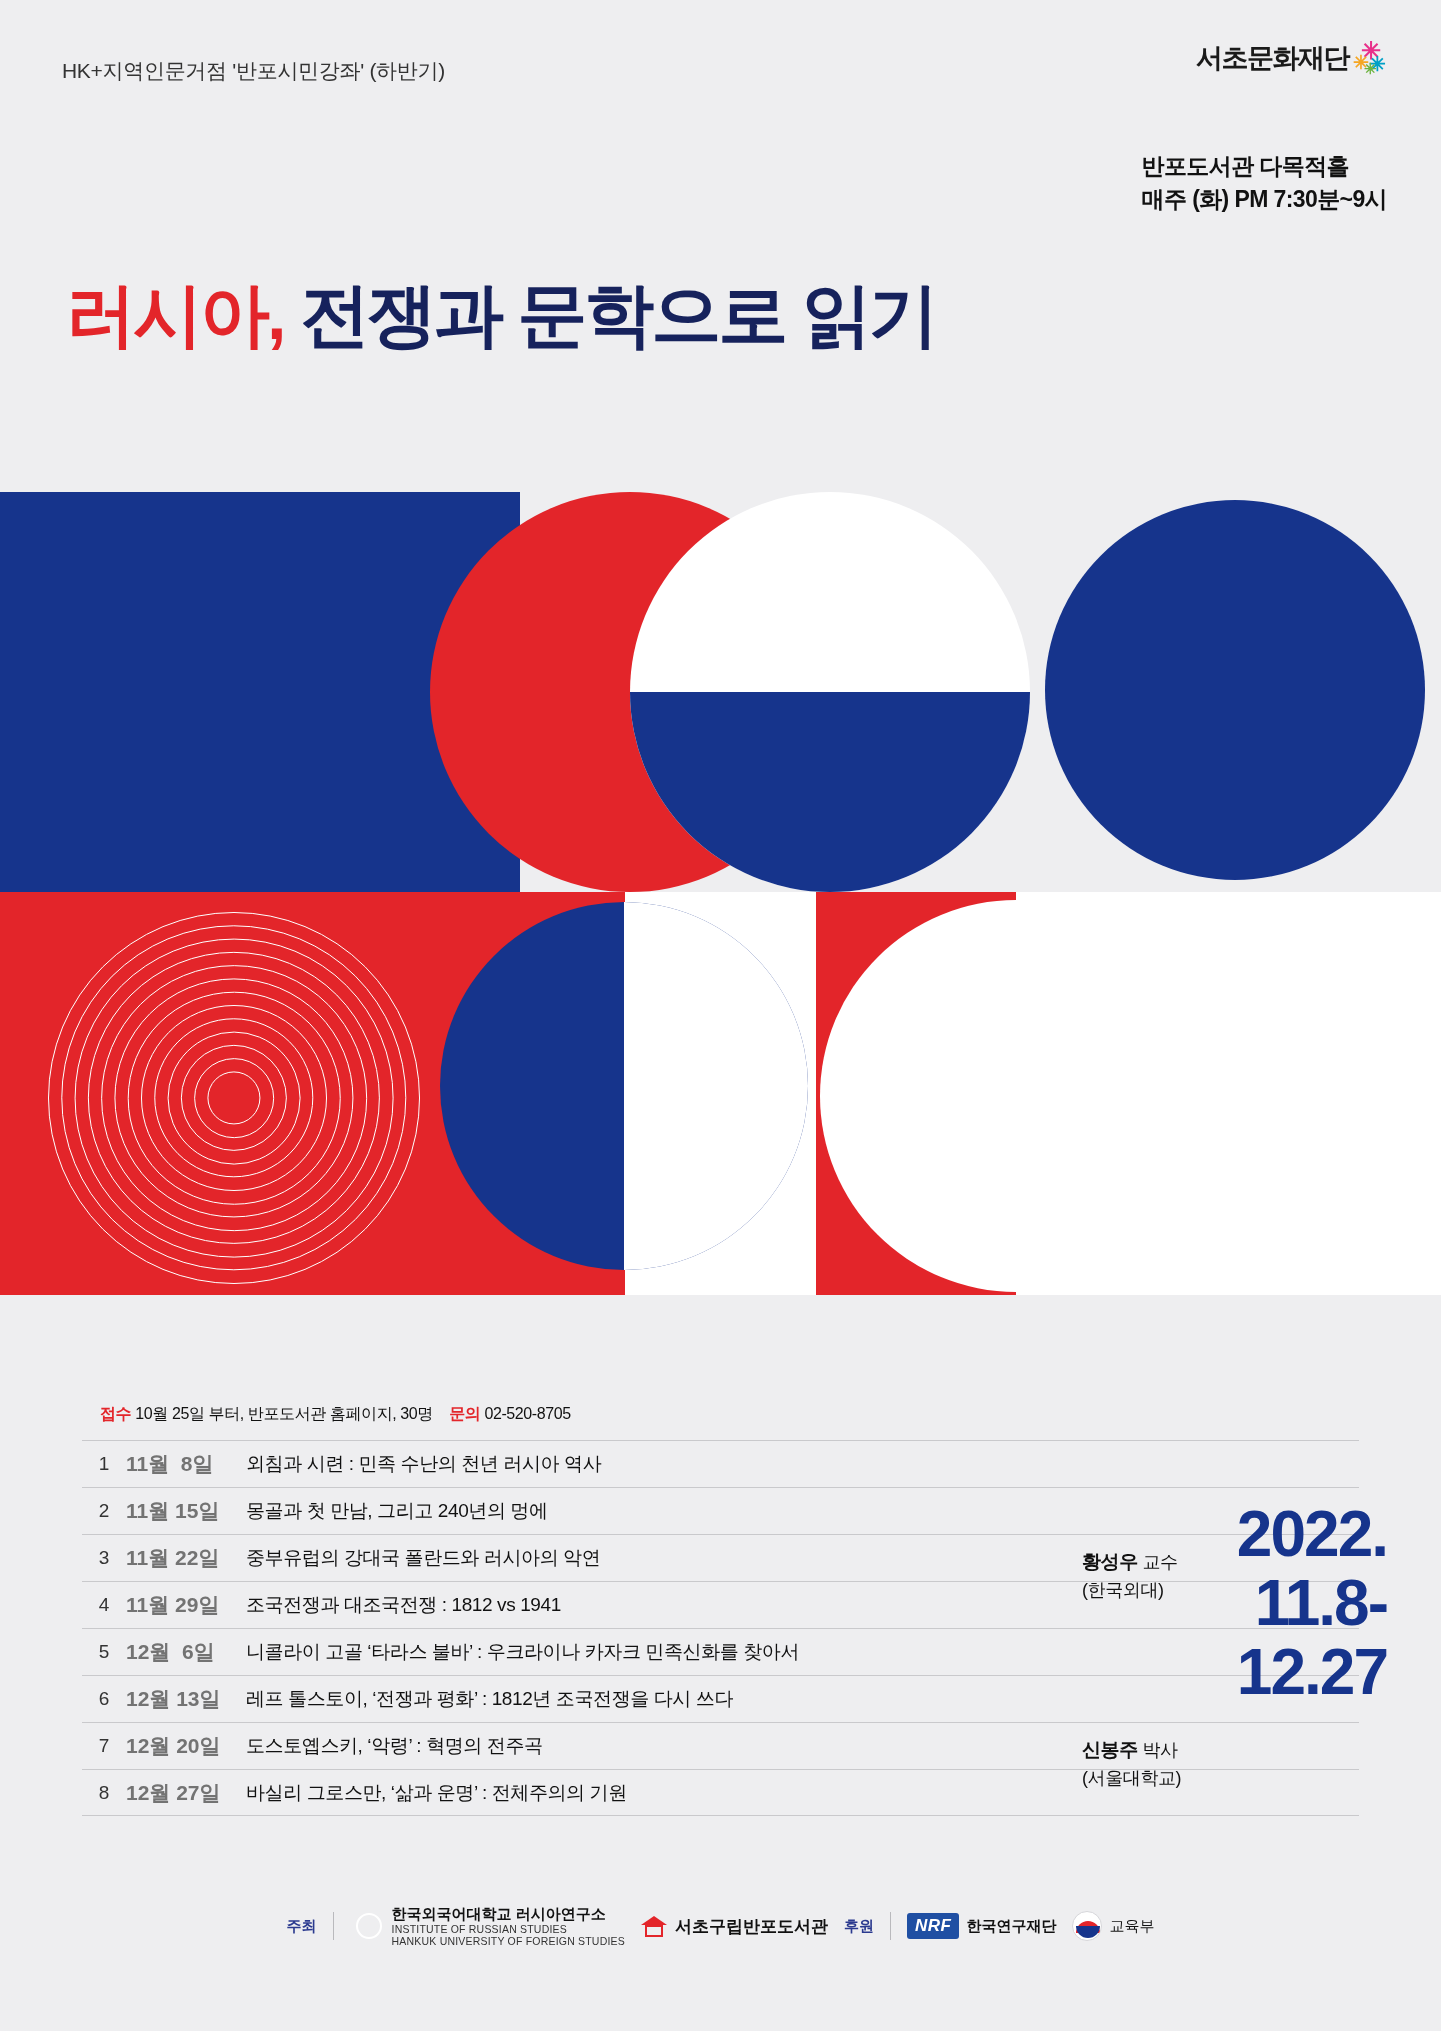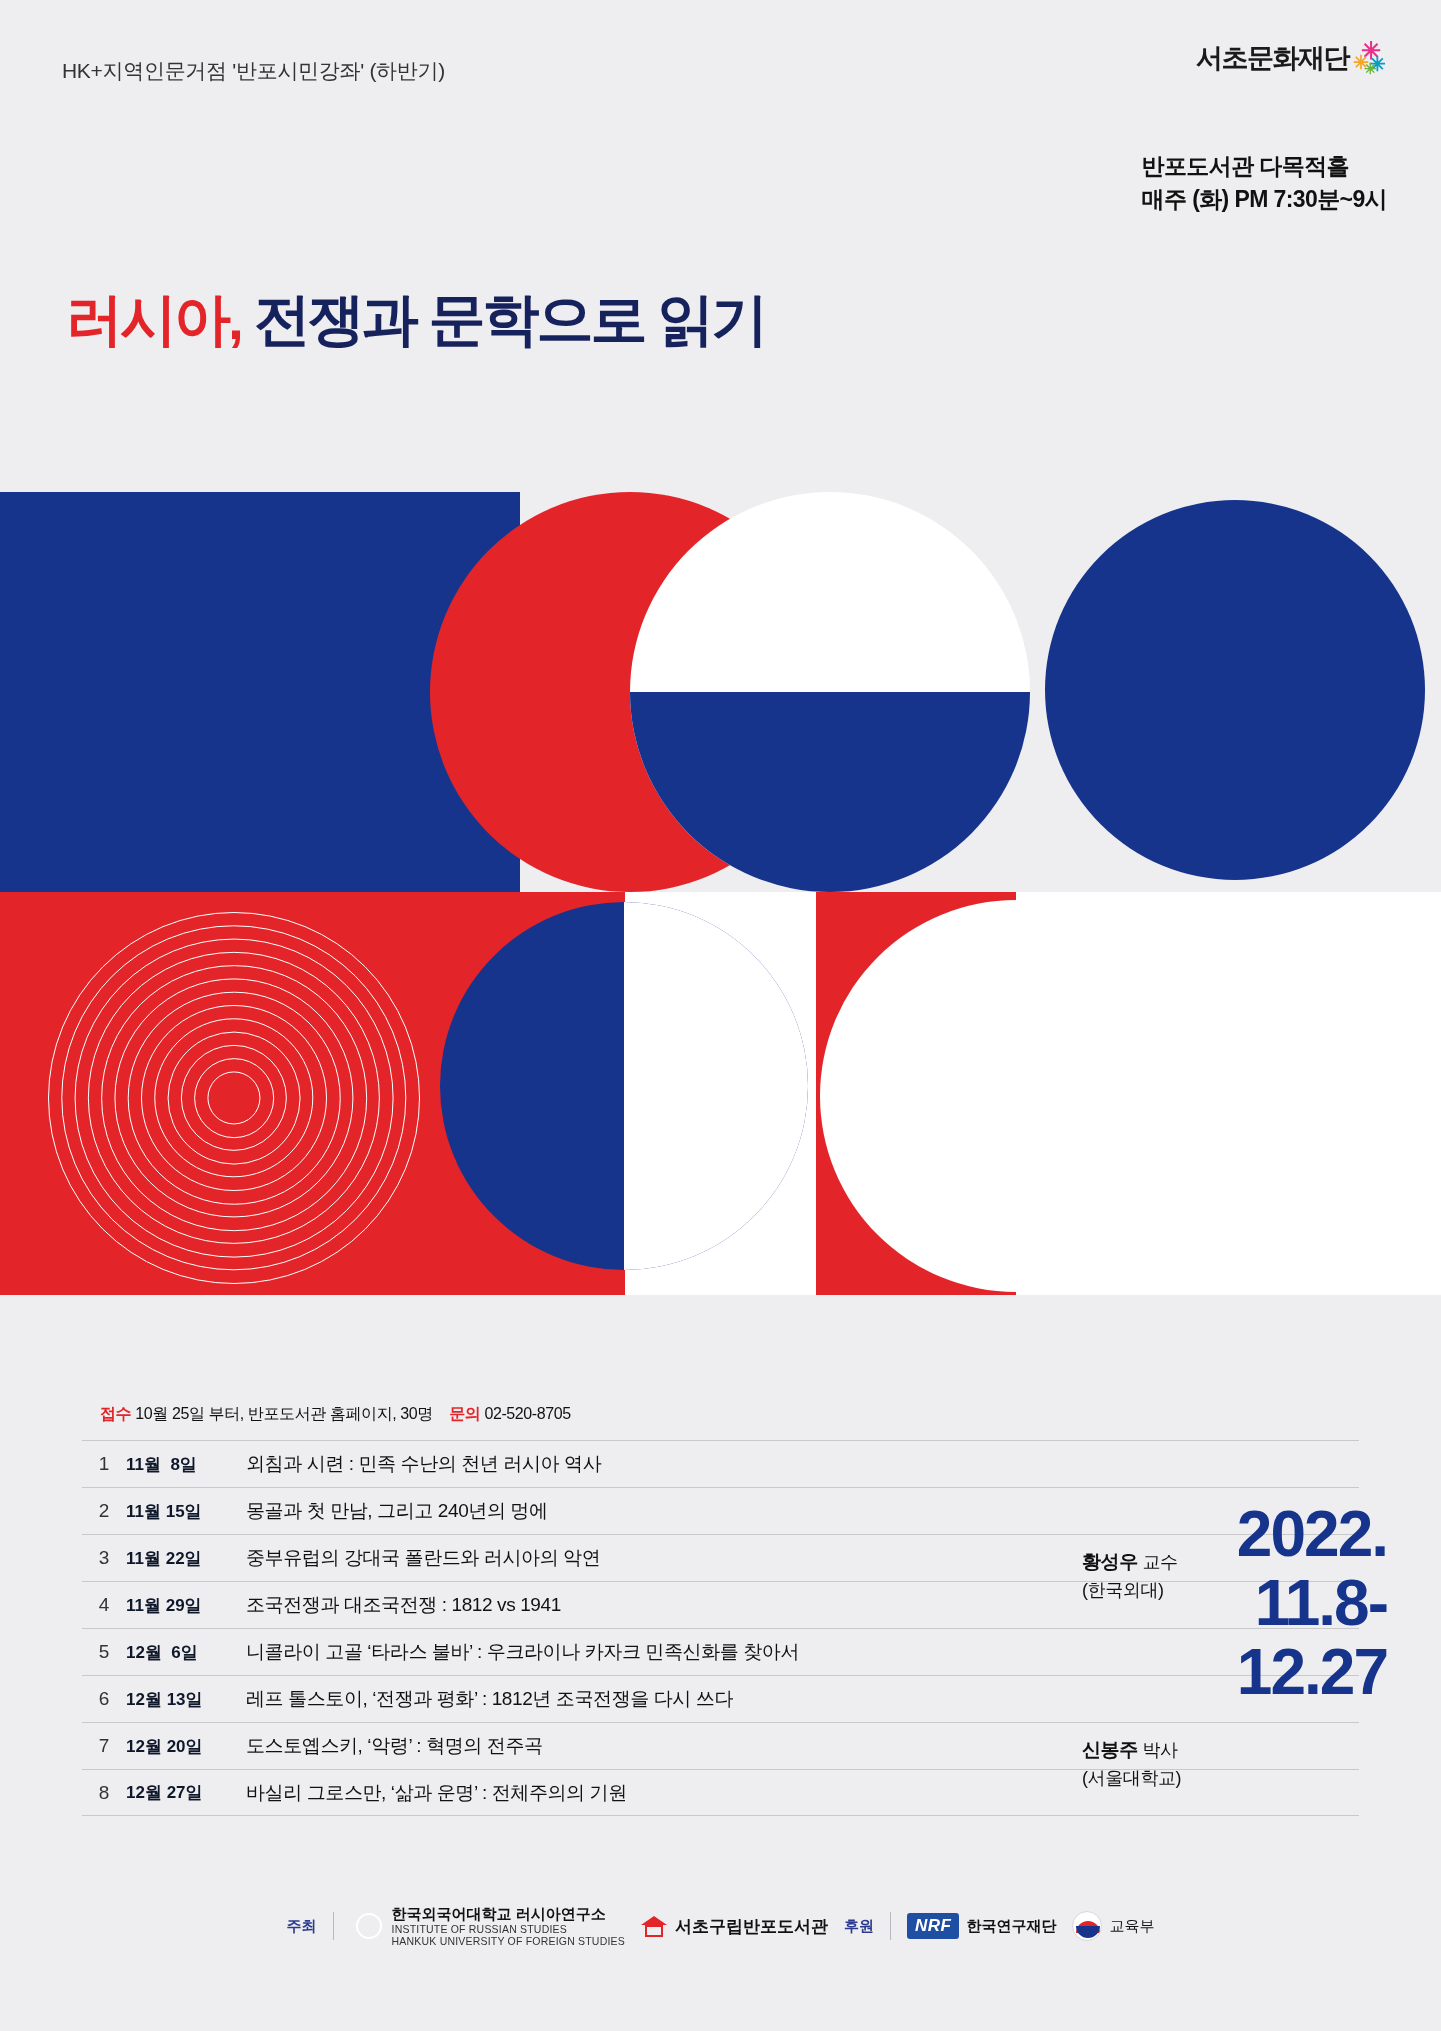--- a/index.html
+++ b/index.html
@@ -60,22 +60,22 @@
     font-size: 23px;
     font-weight: bold;
     line-height: 1.45;
     color: #111;
     letter-spacing: -0.6px;
   }
 
   
   .title {
     position: absolute;
-    left: 66px; top: 282px;
-    font-size: 57px;
+    left: 66px; top: 269px;
+    font-size: 70px;
     font-weight: bold;
     letter-spacing: -3px;
     white-space: nowrap;
     text-align: right;
   }
   .title .red { color: #e3252a; }
   .title .dark { color: #16225c; }
 
   
   .graphic {
@@ -221,23 +221,23 @@
   }
   .row.last { border-bottom: 1px solid #c9c9cc; }
   .col-no {
     width: 44px;
     text-align: center;
     font-size: 19px;
     color: #333;
   }
   .col-date {
     width: 120px;
-    font-size: 17px;
-    font-weight: bold;
-    color: #0f172a;
+    font-size: 21px;
+    font-weight: bold;
+    color: #737373;
     white-space: pre;
   }
   .col-topic {
     flex: 1;
     font-size: 19px;
     color: #111;
     letter-spacing: -0.4px;
   }
   .lecturers {
     position: absolute;

